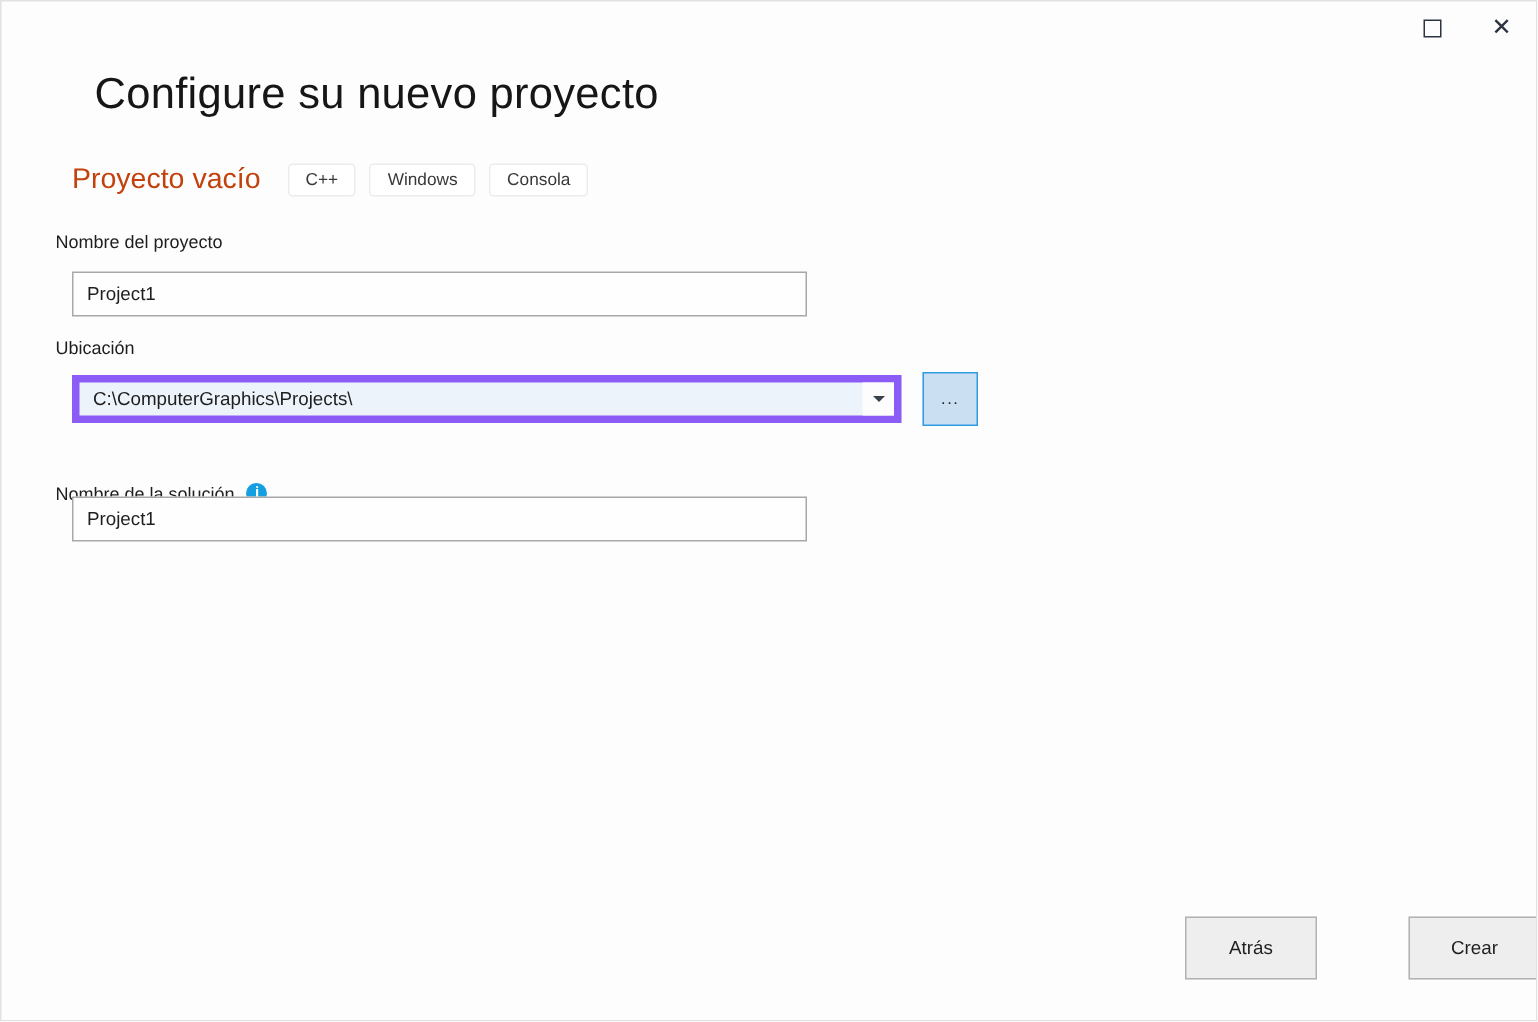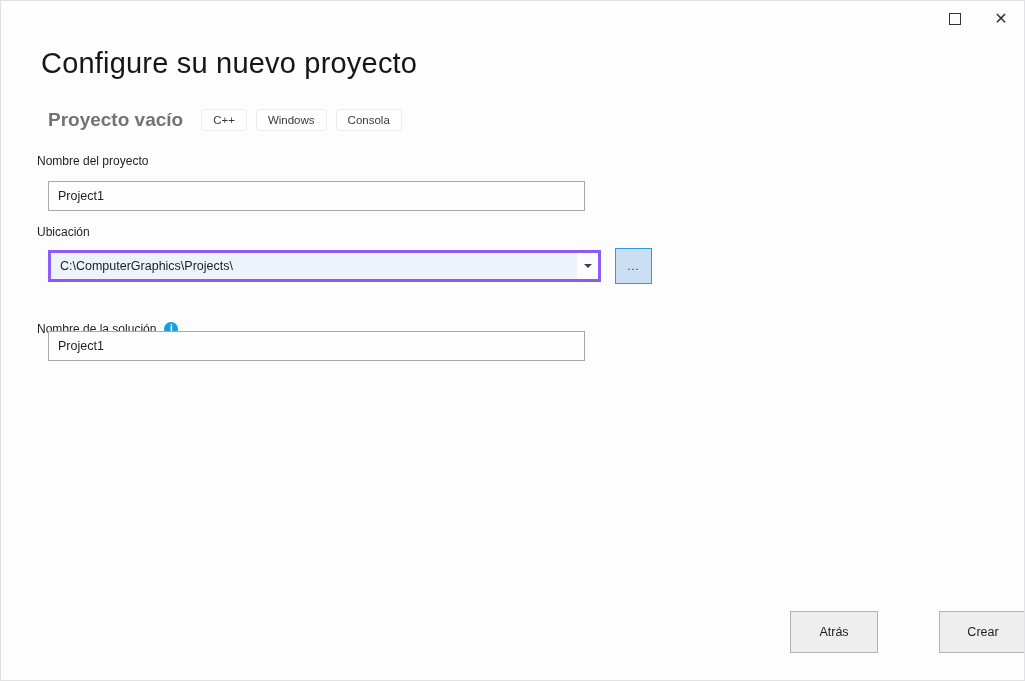--- a/index.html
+++ b/index.html
@@ -36,37 +36,37 @@
   .close-glyph {
     font-size: 16px;
     color: #2b3440;
     line-height: 1;
     font-weight: 400;
   }
 
   
   .page-title {
     position: absolute;
-    left: 40px; top: 46px;
+    left: 62px; top: 46px;
     font-size: 29px;
     font-weight: 300;
     color: #161616;
     letter-spacing: 0.2px;
   }
 
   .template-row {
     position: absolute;
     left: 47px; top: 108px;
     display: flex;
     align-items: center;
   }
   .template-name {
     font-size: 19px;
-    font-weight: 700;
-    color: #737373;
+    font-weight: 400;
+    color: #c2410c;
     margin-right: 18px;
   }
   .tag-chip {
     background: #ffffff;
     border: 1px solid #ececec;
     border-radius: 3px;
     padding: 4px 11px;
     font-size: 11.5px;
     color: #383838;
     margin-right: 9px;
@@ -97,39 +97,39 @@
     color: #ffffff;
     font-size: 10px;
     font-weight: bold;
     font-style: normal;
     line-height: 1;
   }
 
   .text-input {
     position: absolute;
     left: 47px;
-    width: 537px;
+    width: 490px;
     height: 30px;
     border: 1px solid #a8a8a8;
     background: #fefefe;
     font-family: "Liberation Sans", sans-serif;
     font-size: 12.5px;
     color: #1e1e1e;
     padding: 0 9px;
     outline: none;
   }
   .input-project-name { top: 180px; }
   .input-solution-name { top: 330px; }
 
   
   .combo {
     position: absolute;
     left: 47px; top: 249px;
     width: 553px; height: 32px;
-    border: 3px solid #8b5cf6;
+    border: 5px solid #8b5cf6;
     background: #edf3fa;
     display: flex;
     align-items: center;
   }
   .combo-text {
     flex: 1;
     font-size: 12.5px;
     color: #1e1e1e;
     padding-left: 9px;
     white-space: nowrap;

